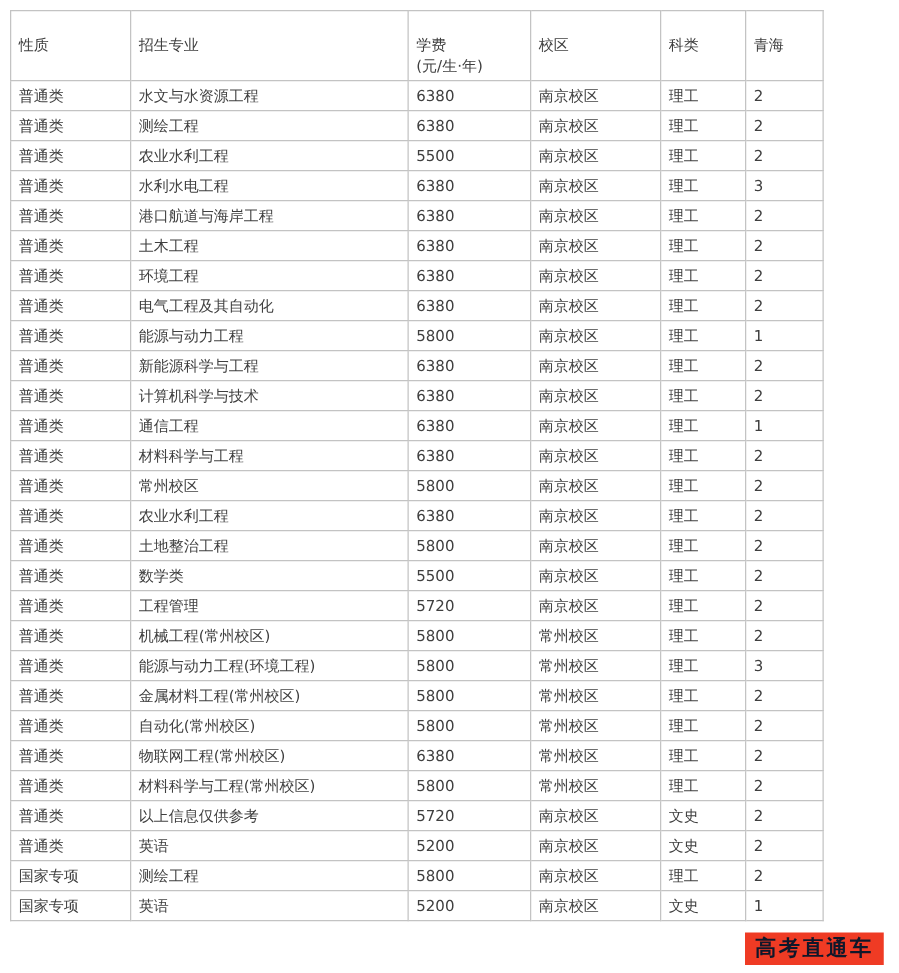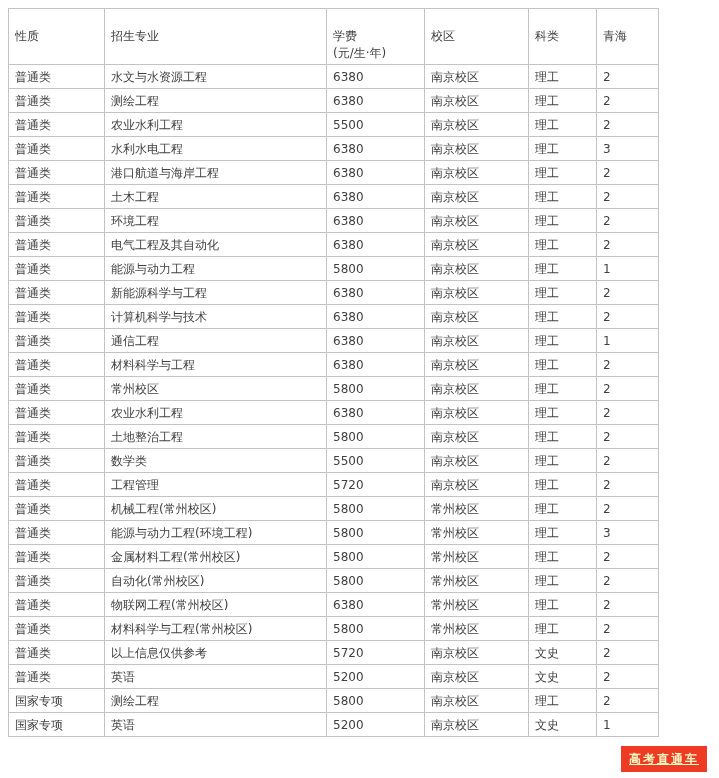--- a/index.html
+++ b/index.html
@@ -49,28 +49,27 @@
     width: 705px;
     font-size: 15px;
     line-height: 22px;
     color: #1e1e1e;
   }
   .watermark {
     position: absolute;
     right: 6px;
     top: -3px;
     background: #ef3b24;
-    color: #fef9c3;
-    font-size: 12px;
+    color: #0f172a;
+    font-size: 17px;
     font-weight: bold;
     line-height: 24px;
     padding: 1px 8px;
     letter-spacing: 2px;
     white-space: nowrap;
-    text-decoration: underline;
   }
 </style>
 </head>
 <body>
 
 <div class="page">
 
   <table class="admission-table">
     <thead>
       <tr id="header-row">

